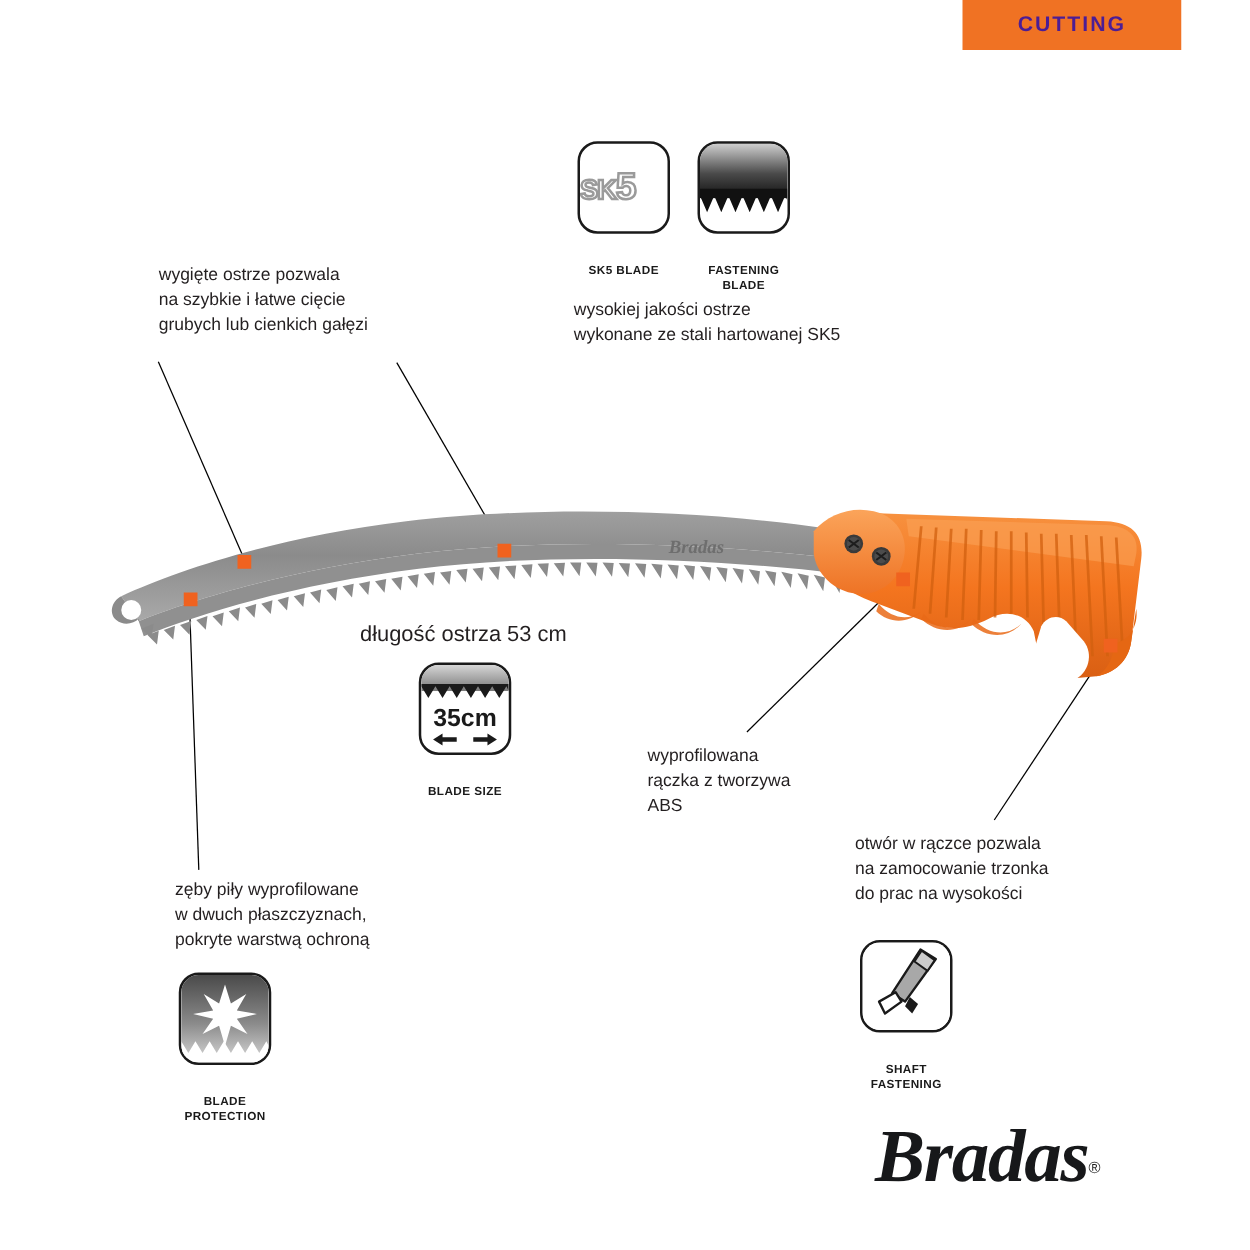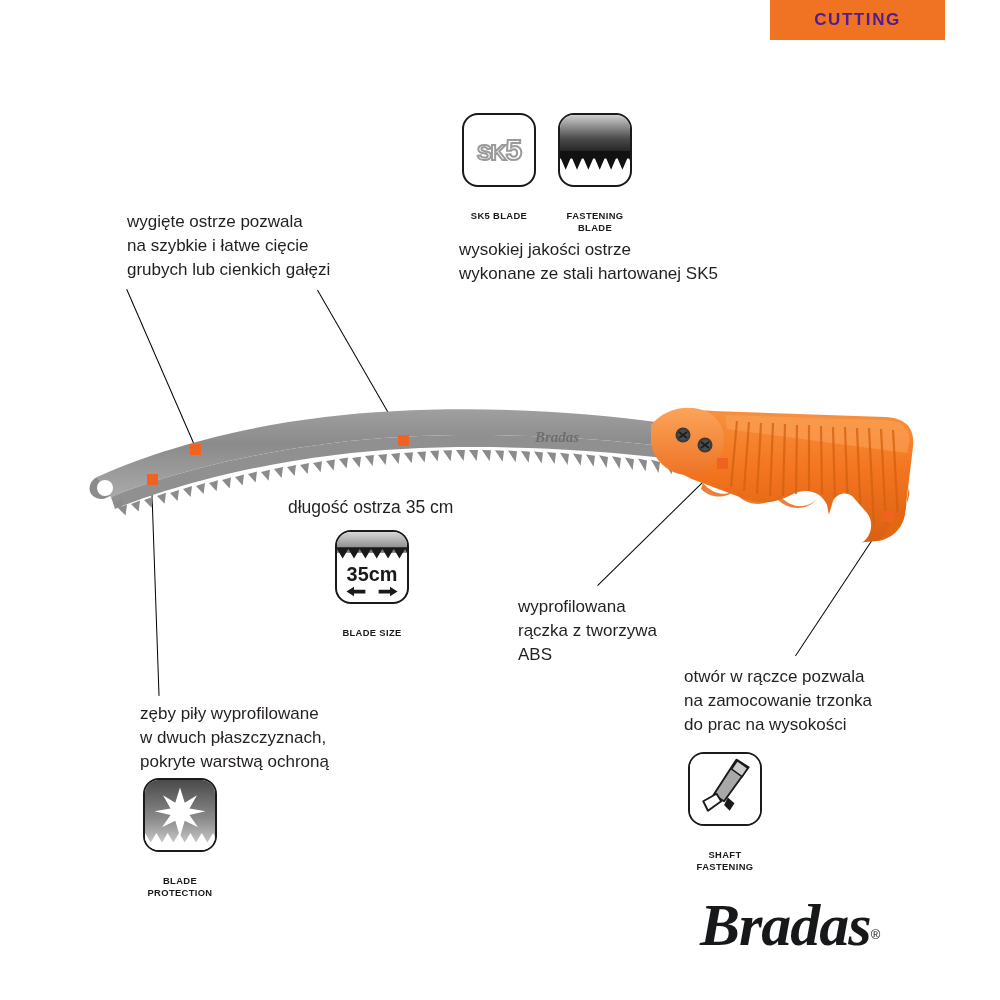--- a/index.html
+++ b/index.html
@@ -34,21 +34,21 @@
   #cutting-banner span {
     font-size: 17px;
     font-weight: bold;
     letter-spacing: 1.6px;
     color: #4c1d95;
   }
 
   
   .callout {
     position: absolute;
-    font-size: 17px;
+    font-size: 14px;
     line-height: 1.42;
     color: #231f20;
     white-space: pre-line;
   }
 
   
   .leader {
     position: absolute;
     background: #000;
     transform-origin: 0 0;
@@ -88,21 +88,20 @@
     white-space: pre-line;
   }
   .badge-box svg { display: block; width: 100%; height: 100%; }
 
   
   .sk5-text {
     position: absolute;
     left: 0; right: 0;
     top: 50%;
     transform: translateY(-50%);
-    text-align: center;
     font-size: 30px;
     font-weight: bold;
     color: #ffffff;
     -webkit-text-stroke: 2px #9a9a9a;
     letter-spacing: -1px;
   }
   .sk5-text .small { font-size: 22px; }
 
   
   #blade-size-caption {
@@ -187,21 +186,21 @@
   <div class="callout" style="left:140px; top:702px;">zęby piły wyprofilowane
 w dwuch płaszczyznach,
 pokryte warstwą ochroną</div>
   <div class="callout" style="left:518px; top:595px;">wyprofilowana
 rączka z tworzywa
 ABS</div>
   <div class="callout" style="left:684px; top:665px;">otwór w rączce pozwala
 na zamocowanie trzonka
 do prac na wysokości</div>
 
-  <div id="blade-size-caption" style="left:288px; top:497px;">długość ostrza 35 cm</div>
+  <div id="blade-size-caption" style="left:288px; top:497px;">długość ostrza 53 cm</div>
 
   <div class="badge" style="left:335px; top:530px;">
     <div class="badge-box">
       <svg viewBox="0 0 74 74" preserveAspectRatio="none">
         <defs>
           <linearGradient id="gradSize" x1="0" y1="0" x2="0" y2="1">
             <stop offset="0%" stop-color="#d6d6d6"></stop>
             <stop offset="100%" stop-color="#787878"></stop>
           </linearGradient>
         </defs>

